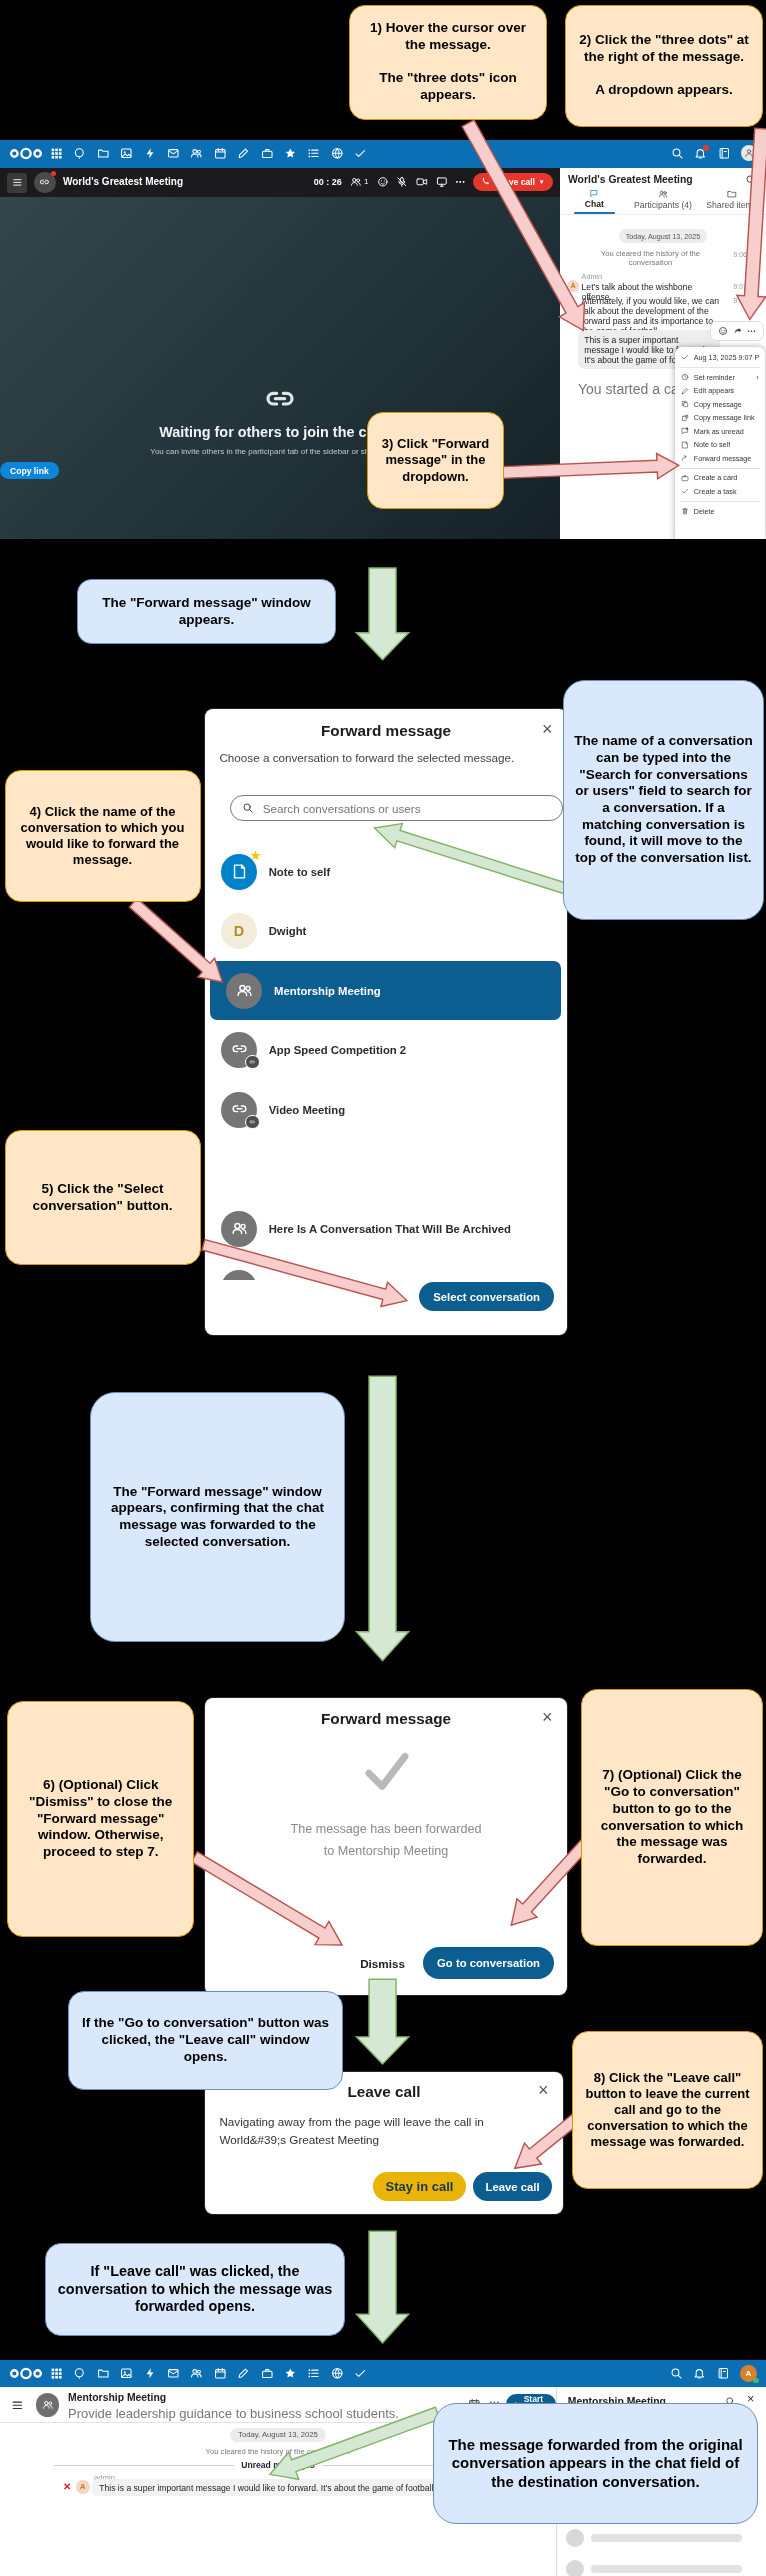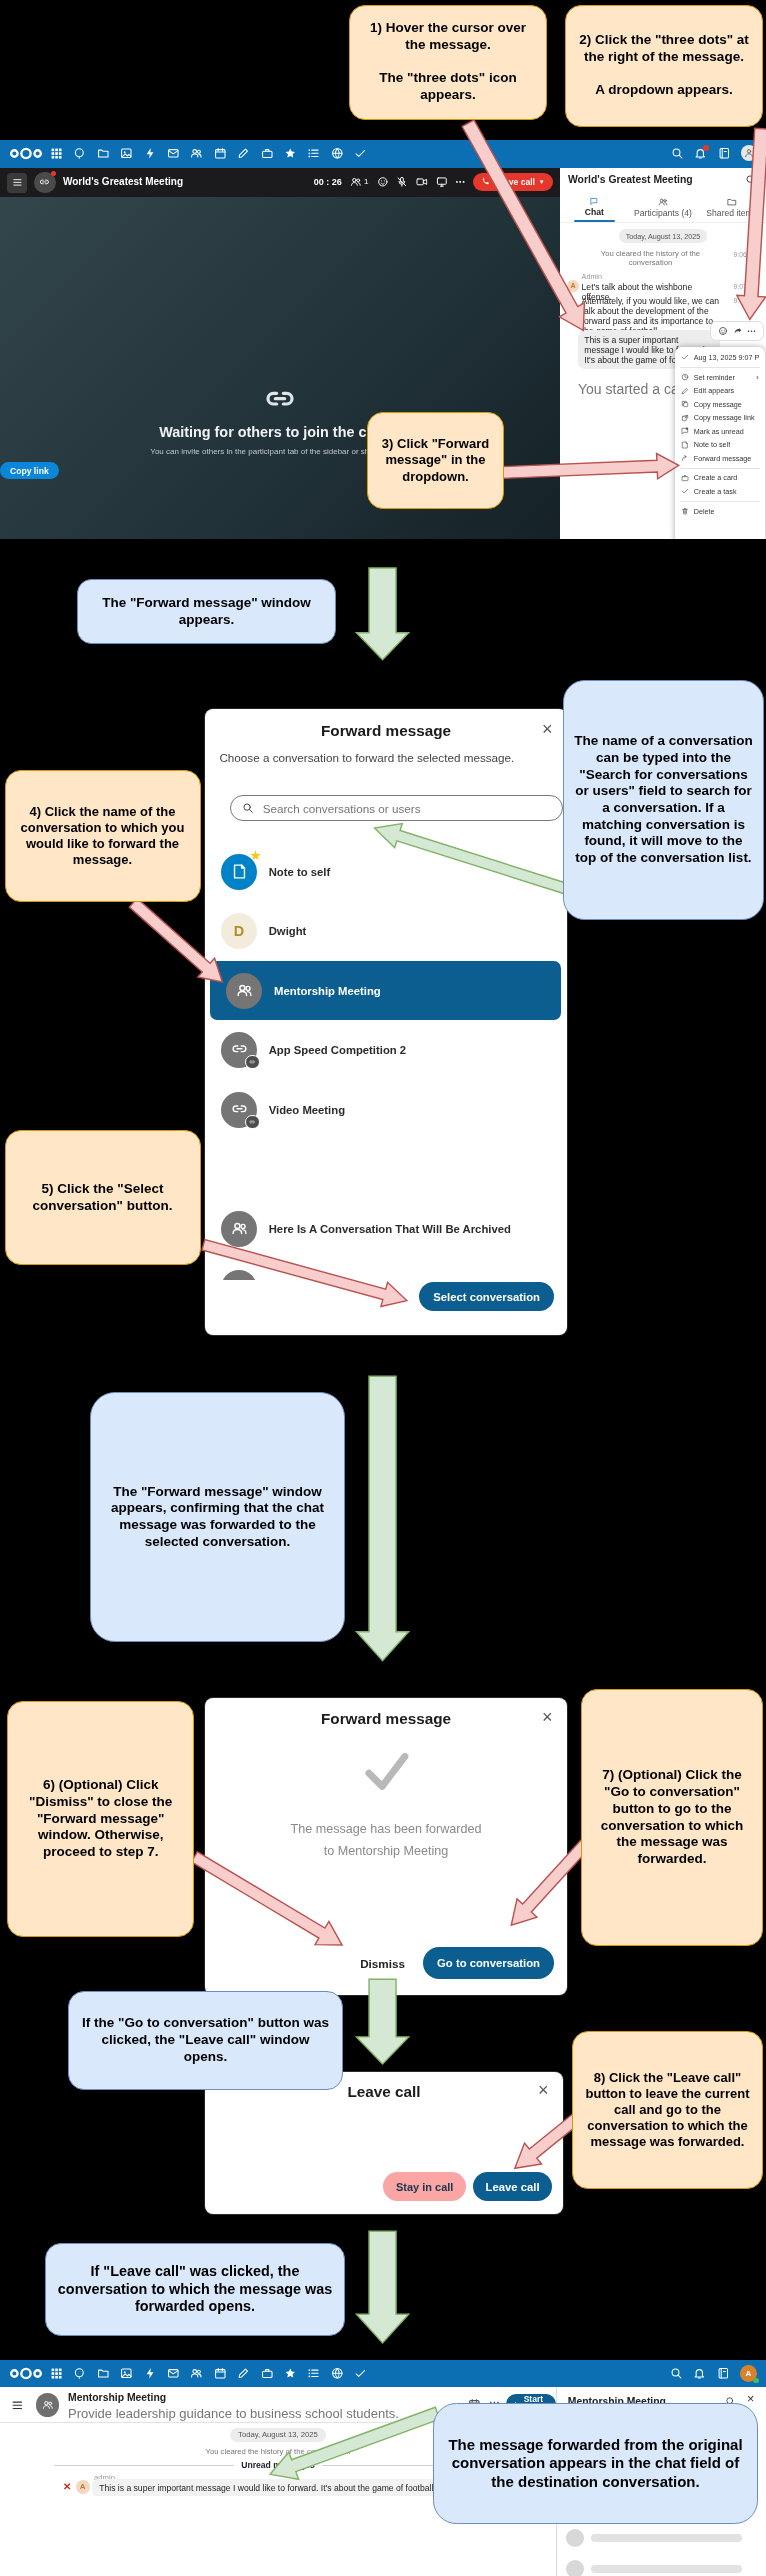--- a/index.html
+++ b/index.html
@@ -381,21 +381,21 @@
     <div class="abs" style="left:0;top:250px;width:560px;text-align:center;color:#c2c9cc;font-size:8px">You can invite others in the participant tab of the sidebar or share this link</div>
     <div class="abs" style="left:0;top:265px;width:560px;display:flex;justify-content:flex-start">
         <span class="pill" style="background:#0c86d8;height:17px;padding:0 10px;font-size:8.6px">Copy link</span>
       </div>
   </div>
   <div class="sb">
     <span class="abs" style="left:8px;top:6.3px;font-size:10.4px;font-weight:bold">World's Greatest Meeting</span>
     <svg class="ic abs" style="right:9px;top:6.3px;width:11.7px;height:11.7px;color:#444" viewBox="0 0 13 13" width="11.7" height="11.7">
         <use href="#i-search"></use>
       </svg>
-    <div class="abs" id="s1tabs" style="left:0;top:25px;width:206px;height:30px;display:flex;border-bottom:0.9px solid #eee">
+    <div class="abs" id="s1tabs" style="left:0;top:17px;width:206px;height:30px;display:flex;border-bottom:0.9px solid #eee">
         <div class="tab">
           <svg class="ic" style="width: 10px; height: 10px; color: rgb(26, 114, 184);" viewBox="0 0 11 9.42188" width="10" height="8.5">
             <use href="#i-chat"></use>
           </svg>
           <span style="color: rgb(34, 34, 34); font-weight: bold;">Chat</span>
           <span style="width: 41px; height: 2.7px; background: rgb(26, 114, 184); border-radius: 1.8px; margin-top: 0.9px;"></span>
         </div>
         <div class="tab">
           <svg class="ic" style="width: 10px; height: 10px; color: rgb(85, 85, 85);" viewBox="0 0 11 11" width="10" height="10">
             <use href="#i-people"></use>
@@ -617,21 +617,22 @@
   </div>
   <div class="abs" style="left:0;top:124px;width:362px;text-align:center;font-size:12.6px;color:#8a8a8a">The message has been forwarded</div>
   <div class="abs" style="left:0;top:146px;width:362px;text-align:center;font-size:12.6px;color:#8a8a8a">to Mentorship Meeting</div>
   <span class="abs" style="right:162px;bottom:25px;font-size:11.7px;font-weight:bold;color:#222">Dismiss</span>
   <span class="bluebtn abs" style="right:12.6px;bottom:16px;height:32px;padding:0 14.4px;font-size:11.3px">Go to conversation</span>
 </div>
 
 <div class="dlg" style="left:205px;top:2072px;width:358px;height:142px">
   <div class="dtitle" style="top:10.8px">Leave call</div>
   <span class="dclose" style="right:14.4px;top:9px">×</span>
-  <span class="pill abs" style="right:97px;bottom:12.6px;height:29px;padding:0 12.6px;background:#fca5a5;color:#17364f;font-size:11px">Stay in call</span>
+  <div class="abs" style="left:14.4px;top:41px;width:321px;font-size:11.7px;color:#333;line-height:1.55">Navigating away from the page will leave the call in World&amp;#39;s Greatest Meeting</div>
+  <span class="pill abs" style="right:97px;bottom:12.6px;height:29px;padding:0 12.6px;background:#eab308;color:#17364f;font-size:13px">Stay in call</span>
   <span class="bluebtn abs" style="right:10.8px;bottom:12.6px;height:29px;padding:0 12.6px;font-size:11.3px">Leave call</span>
 </div>
 
 <div class="shot" style="left:0;top:2360px;width:766px;height:216px">
   <div class="ncbar" style="height:27px">
     <svg class="abs" style="left:9px;top:5.4px" width="34" height="17" viewBox="0 0 38 19" fill="none" stroke="#fff" stroke-width="2.6">
         <circle cx="6" cy="9.5" r="3.6"></circle>
         <circle cx="19" cy="9.5" r="5.2"></circle>
         <circle cx="32" cy="9.5" r="3.6"></circle>
       </svg>

